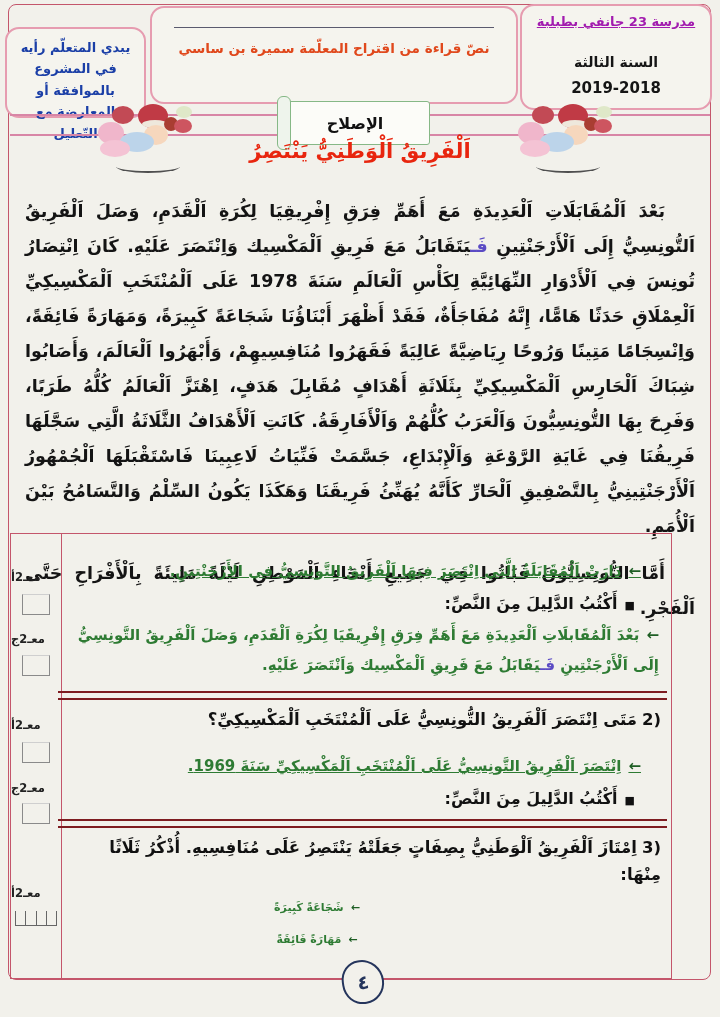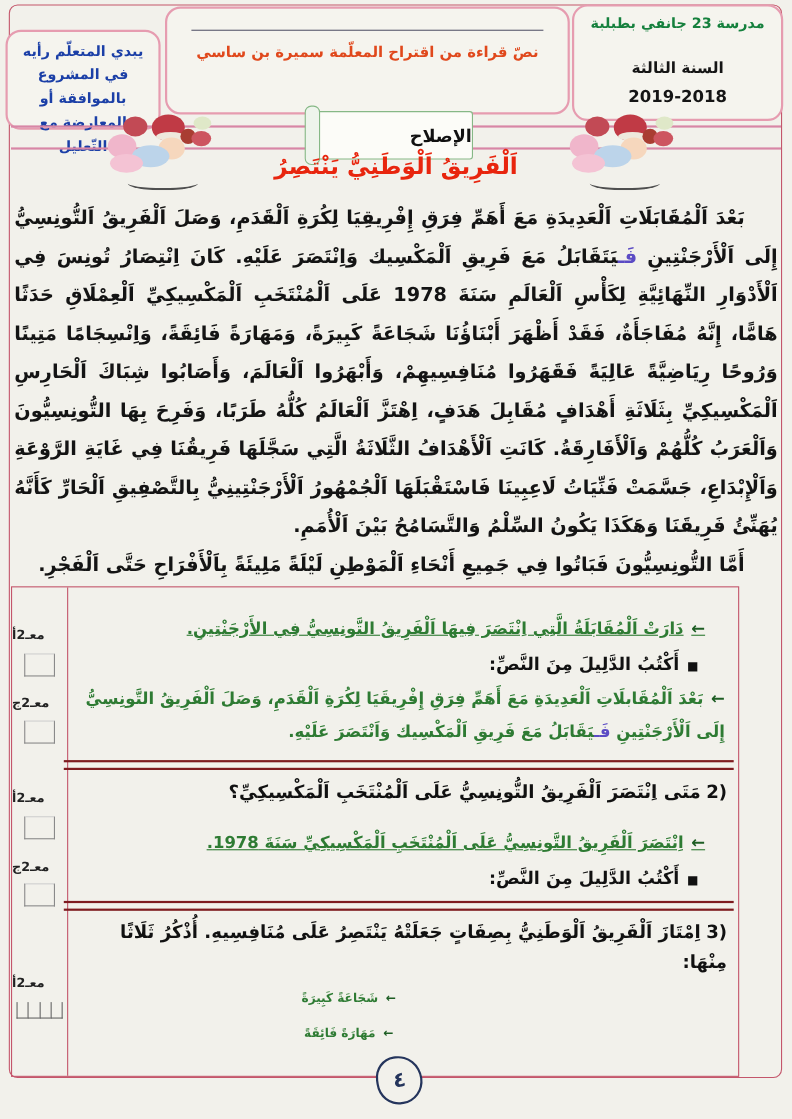--- a/index.html
+++ b/index.html
@@ -8,33 +8,33 @@
     background:#f2f1eb;
     font-family:"DejaVu Sans",sans-serif;
     font-weight:bold;color:#141414;
   }
   .abs{position:absolute;}
   
   .page-border{left:8px;top:4px;width:701px;height:974px;border:1.5px solid #c4566b;border-radius:8px;}
   
   .hbox{border:2px solid #e69cb0;border-radius:14px;background:#f5f4ee;box-sizing:border-box;text-align:center;}
   .box-right{left:520px;top:4px;width:192px;height:106px;padding-top:8px;}
-  .school-name{color:#15803d;font-size:13px;}
+  .school-name{color:#a21caf;font-size:13px;text-decoration:underline;}
   .grade-line{color:#151515;font-size:14px;margin-top:25px;}
   .year-line{color:#151515;font-size:15px;margin-top:9px;direction:ltr;}
   .box-center{left:150px;top:6px;width:368px;height:98px;padding-top:12px;}
   .unit-title{color:#1b3fa7;font-size:15.5px;}
   .unit-underline{border-bottom:1.5px solid #5a5a6e;width:88%;margin:7px auto 0 auto;}
   .source-line{color:#e0481c;font-size:13.5px;margin-top:12px;}
   .box-left{left:5px;top:27px;width:141px;height:91px;padding:8px 5px;line-height:1.65;color:#1b3fa7;font-size:13px;}
   
   .hline{left:10px;width:700px;height:2px;background:#d886a6;z-index:0;}
   .hline1{top:114px;} .hline2{top:134px;}
   
-  .scroll{left:280px;top:101px;width:148px;height:42px;background:#fcfcf8;border:1.5px solid #86b886;border-radius:3px;z-index:2;display:flex;align-items:center;}
+  .scroll{left:280px;top:101px;width:148px;height:42px;background:#fcfcf8;border:1.5px solid #86b886;border-radius:3px;z-index:2;display:flex;align-items:center;justify-content:center;}
   .scroll-roll{position:absolute;left:-4px;top:-6px;width:12px;height:52px;background:#eef4ec;border:1.5px solid #86b886;border-radius:6px;}
   .scroll-label{font-size:16px;color:#111;}
   
   .doll{width:100px;height:58px;z-index:2;}
   .doll-left{left:98px;top:104px;} .doll-right{left:518px;top:104px;}
   .doll span{position:absolute;border-radius:50%;}
   .d-pink1{left:0;top:18px;width:26px;height:22px;background:#f0b6cb;}
   .d-red1{left:14px;top:2px;width:22px;height:18px;background:#c24a55;}
   .d-hat{left:40px;top:0;width:30px;height:24px;background:#c03a45;}
   .d-band{left:44px;top:16px;width:26px;height:8px;background:#eee8dc;border-radius:40%;}
@@ -43,21 +43,21 @@
   .d-body{left:22px;top:28px;width:34px;height:20px;background:#bcd4ea;border-radius:45%;}
   .d-pink2{left:2px;top:36px;width:30px;height:17px;background:#f4c3d4;}
   .d-green{left:78px;top:2px;width:16px;height:12px;background:#dfe8c8;}
   .d-red2{left:76px;top:15px;width:18px;height:14px;background:#cd5560;}
   .swoosh{width:64px;height:11px;border-bottom:2px solid #4f4f4f;border-radius:0 0 100% 100%;z-index:2;}
   .swoosh-left{left:116px;top:160px;} .swoosh-right{left:536px;top:160px;}
   
   .lesson-title{top:139px;left:0;width:720px;text-align:center;color:#e8250e;font-size:21px;z-index:2;}
   
   .body-text{top:182px;left:13px;width:694px;font-size:17.5px;line-height:35px;text-align:justify;color:#141414;}
-  .body-text p{margin:0;text-indent:30px;}
+  .body-text p{margin:12px;text-indent:30px;}
   .ins{color:#5b4bc4;}
   
   .qbox{left:10px;top:533px;width:662px;height:446px;border:1.5px solid #c4566b;box-sizing:border-box;}
   .qmain{position:absolute;right:0;top:0;left:51px;bottom:0;padding:4px 10px 0 6px;box-sizing:border-box;}
   .qline{font-size:16.5px;color:#111;margin-top:6px;line-height:27px;}
   .qnum{direction:ltr;display:inline-block;margin-left:5px;}
   .ans{color:#2e7b33;font-size:15px;margin:20px 20px 0 0;line-height:26px;text-decoration:underline;}
   .arrow{color:#1e5e24;margin-left:7px;}
   .evp{color:#111;font-size:16px;margin:10px 26px 0 0;}
   .bullet{font-size:11px;margin-left:7px;}
@@ -155,21 +155,21 @@
   </div>
   <div class="qmain">
 
     <div class="ans"><span class="arrow">←</span><span>دَارَتْ اَلْمُقَابَلَةُ الَّتِي اِنْتَصَرَ فِيهَا اَلْفَرِيقُ التَّونِسِيُّ فِي الأَرْجَنْتِينِ.</span></div>
     <div class="evp"><span class="bullet">■</span><span>أَكْتُبُ الدَّلِيلَ مِنَ النَّصِّ:</span></div>
     <div class="ev"><span class="arrow">←</span><span>بَعْدَ اَلْمُقَابلَاتِ اَلْعَدِيدَةِ مَعَ أَهَمِّ فِرَقِ إِفْرِيقَيَا لِكُرَةِ اَلْقَدَمِ، وَصَلَ اَلْفَرِيقُ التَّونِسِيُّ إِلَى اَلْأَرْجَنْتِينِ </span><span class="ins">فَـ</span><span>يَقَابَلُ مَعَ فَرِيقِ اَلْمَكْسِيك وَاَنْتَصَرَ عَلَيْهِ.</span></div>
 
     <div class="sep"></div>
 
     <div class="qline"><span class="qnum">2)</span><span>مَتَى اِنْتَصَرَ اَلْفَرِيقُ التُّونِسِيُّ عَلَى اَلْمُنْتَخَبِ اَلْمَكْسِيكِيِّ؟</span></div>
-    <div class="ans"><span class="arrow">←</span><span>اِنْتَصَرَ اَلْفَرِيقُ التَّونِسِيُّ عَلَى اَلْمُنْتَخَبِ اَلْمَكْسِيكِيِّ سَنَةَ 1978.</span></div>
+    <div class="ans"><span class="arrow">←</span><span>اِنْتَصَرَ اَلْفَرِيقُ التَّونِسِيُّ عَلَى اَلْمُنْتَخَبِ اَلْمَكْسِيكِيِّ سَنَةَ 1969.</span></div>
     <div class="evp"><span class="bullet">■</span><span>أَكْتُبُ الدَّلِيلَ مِنَ النَّصِّ:</span></div>
 
     <div class="sep"></div>
 
     <div class="qline"><span class="qnum">3)</span><span>اِمْتَازَ اَلْفَرِيقُ اَلْوَطَنِيُّ بِصِفَاتٍ جَعَلَتْهُ يَنْتَصِرُ عَلَى مُنَافِسِيهِ. أُذْكُرُ ثَلَاثًا مِنْهَا:</span></div>
     <div class="item"><span class="arrow">←</span><span>شَجَاعَةً كَبِيرَةً</span></div>
     <div class="item"><span class="arrow">←</span><span>مَهَارَةً فَائِقَةً</span></div>
 
   </div>
 </div>

